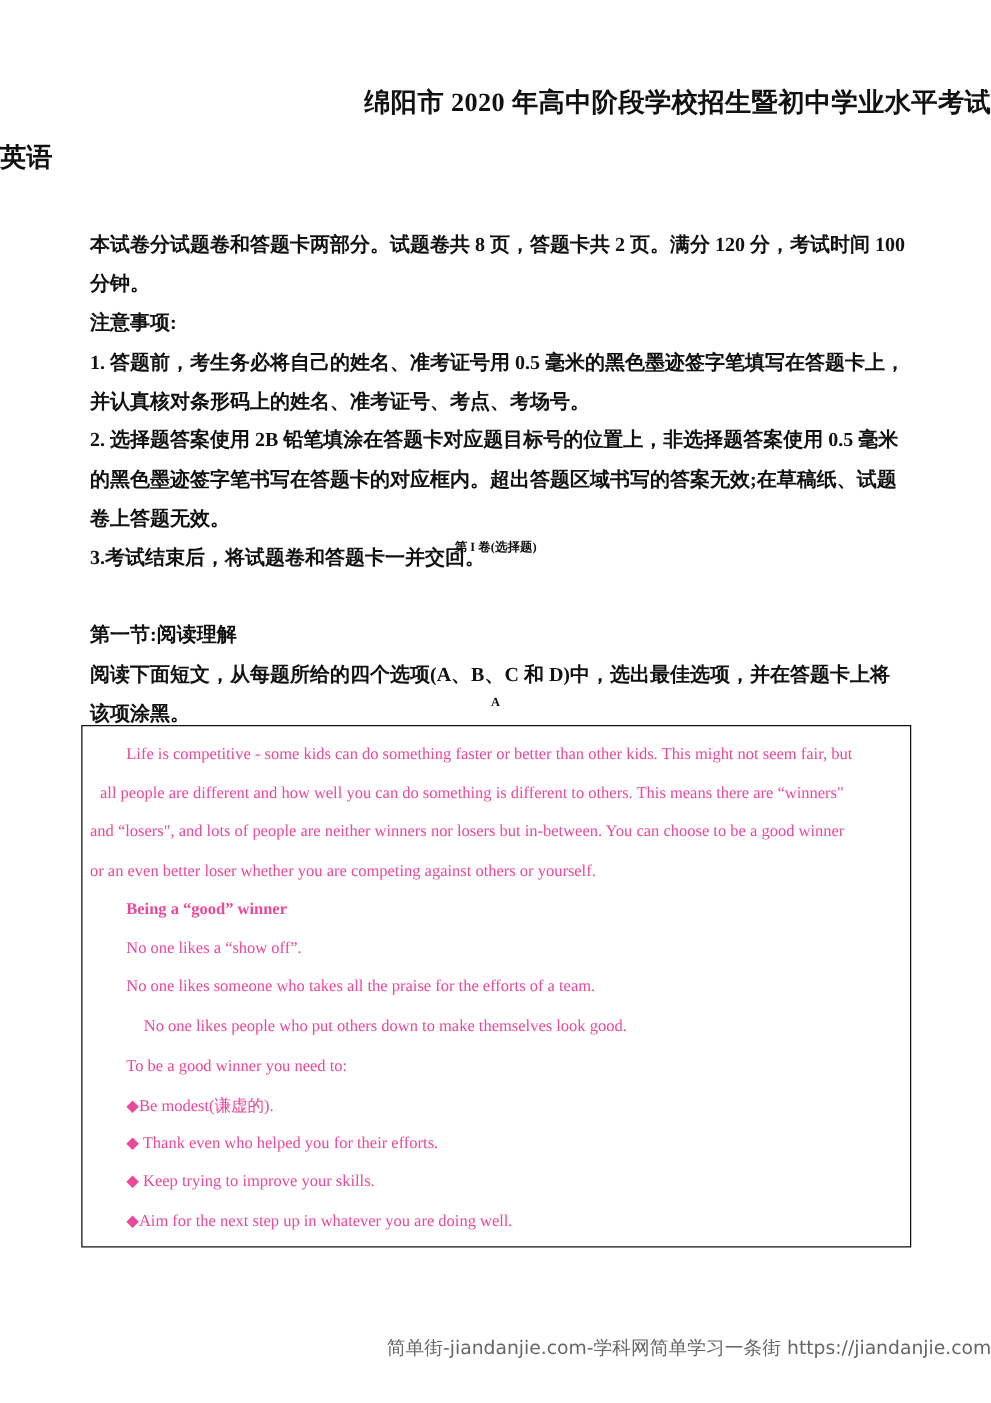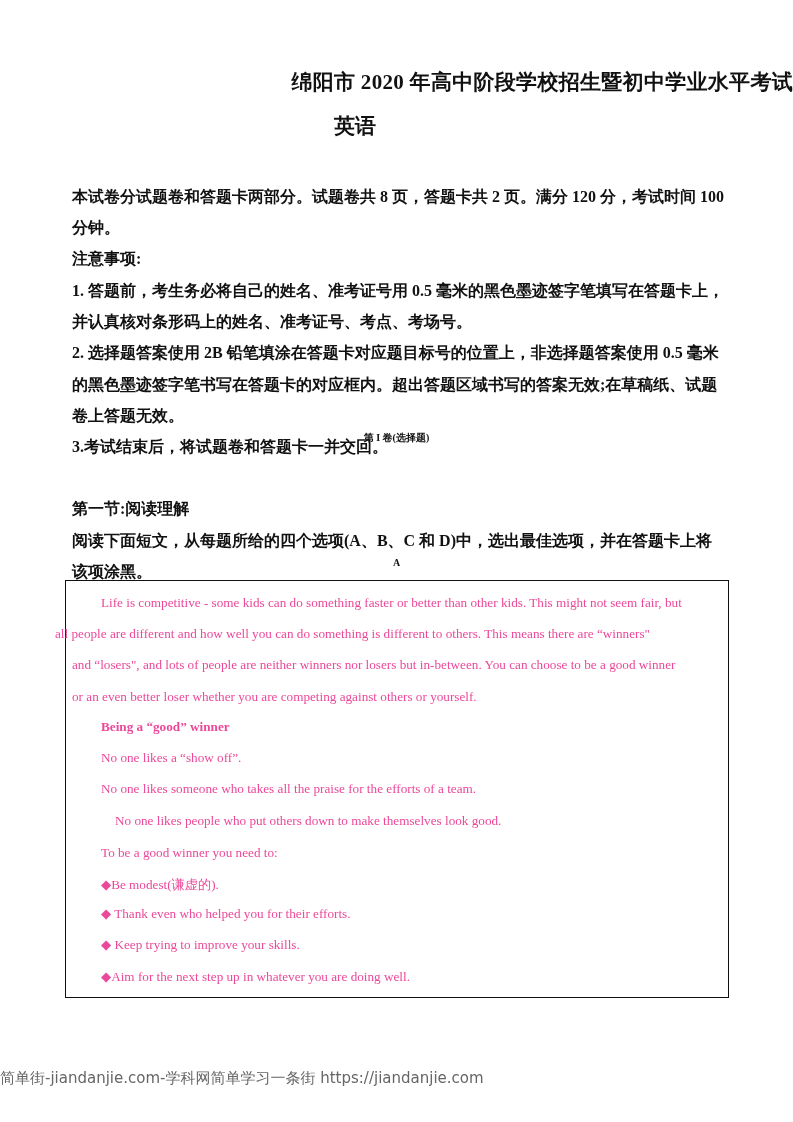--- a/index.html
+++ b/index.html
@@ -22,21 +22,20 @@
       text-align: right;
       font-size: 21px;
       font-weight: bold;
       letter-spacing: 0.3px;
     }
     .subject-title {
       position: absolute;
       top: 112px;
       left: 0;
       width: 710px;
-      text-align: center;
       font-size: 21px;
       font-weight: bold;
     }
     .instr {
       position: absolute;
       left: 72px;
       width: 655px;
       font-size: 16px;
       font-weight: bold;
       line-height: 30.5px;
@@ -65,21 +64,21 @@
       font-family: "Liberation Serif", serif;
       color: #ec4899;
       white-space: nowrap;
     }
     .p-bold { font-weight: bold; }
     .watermark {
       position: absolute;
       top: 1069px;
       left: 0;
       width: 793px;
-      text-align: left;
+      text-align: right;
       font-family: "DejaVu Sans", sans-serif;
       font-size: 15px;
       color: #666666;
     }
   </style>
 </head>
 <body>
 
 <div class="page-title">绵阳市 2020 年高中阶段学校招生暨初中学业水平考试</div>
 <div class="subject-title">英语</div>
@@ -102,21 +101,21 @@
 
 <div class="instr" style="top:457px;">第一节:阅读理解</div>
 <div class="instr" style="top:489px;">阅读下面短文，从每题所给的四个选项(A、B、C 和 D)中，选出最佳选项，并在答题卡上将</div>
 <div class="instr" style="top:520px;">该项涂黑。</div>
 
 <div class="section-center" style="top:557px;">A</div>
 
 <div class="passage-box"></div>
 
 <div class="p-line" style="left:101px; top:595px;">Life is competitive - some kids can do something faster or better than other kids. This might not seem fair, but</div>
-<div class="p-line" style="left:55px; top:626px;">all people are different and how well you can do something is different to others. This means there are “winners"</div>
+<div class="p-line" style="left:80px; top:626px;">all people are different and how well you can do something is different to others. This means there are “winners"</div>
 <div class="p-line" style="left:72px; top:657px;">and “losers", and lots of people are neither winners nor losers but in-between. You can choose to be a good winner</div>
 <div class="p-line" style="left:72px; top:689px;">or an even better loser whether you are competing against others or yourself.</div>
 
 <div class="p-line p-bold" style="left:101px; top:719px;">Being a “good” winner</div>
 
 <div class="p-line" style="left:101px; top:750px;">No one likes a “show off”.</div>
 <div class="p-line" style="left:101px; top:781px;">No one likes someone who takes all the praise for the efforts of a team.</div>
 <div class="p-line" style="left:115px; top:813px;">No one likes people who put others down to make themselves look good.</div>
 <div class="p-line" style="left:101px; top:845px;">To be a good winner you need to:</div>
 

